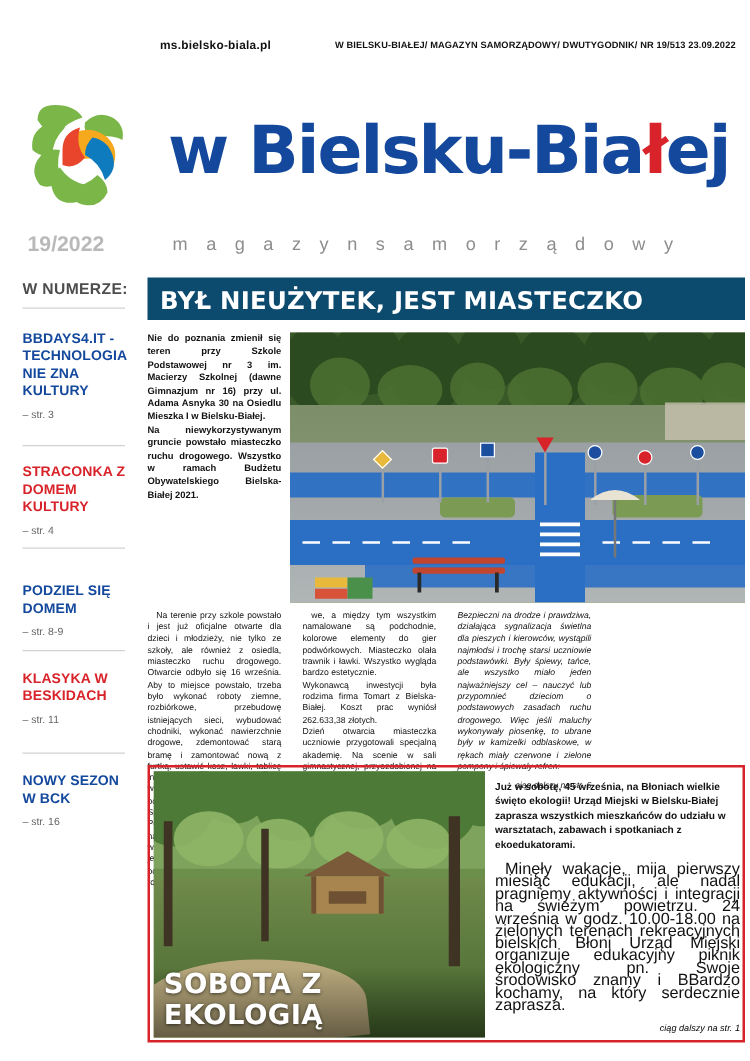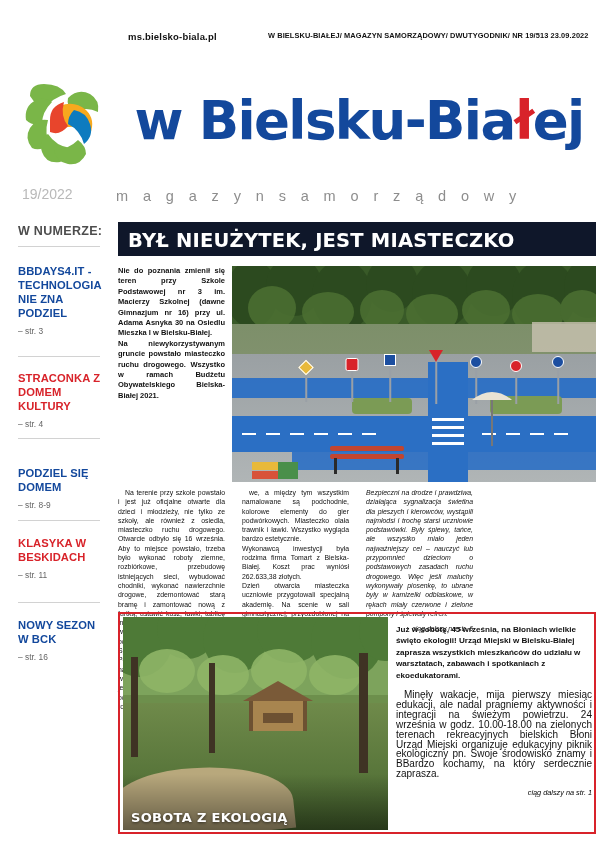--- a/index.html
+++ b/index.html
@@ -42,28 +42,28 @@
     position: absolute; left: 128px; top: 78px; width: 462px; height: 86px; text-align: center;
   }
   .masthead .title {
     font-size: 53px; line-height: 86px;
     font-weight: bold; color: #13489c;
     letter-spacing: -1.6px; white-space: nowrap;
     font-family: "DejaVu Sans", sans-serif;
   }
   .masthead .title .red { color: #d8232a; }
   .subtitle {
-    position: absolute; left: 116px; top: 188px; width: 460px;
+    position: absolute; left: 138px; top: 188px; width: 460px;
     font-size: 14.5px; color: #8d8d8d; letter-spacing: 5.4px;
     font-weight: normal; white-space: nowrap;
     font-family: "Liberation Sans", sans-serif;
   }
   .issuebig {
     position: absolute; left: 22px; top: 186px;
-    font-size: 14px; color: #b9b9b9; font-weight: normal;
+    font-size: 17px; color: #b9b9b9; font-weight: bold;
   }
 
   
   .sidebar {
     position: absolute; left: 0; top: 216px; width: 114px; height: 633px;
   }
   .sidebar .header {
     position: absolute; left: 18px; top: 8px;
     font-size: 12.5px; font-weight: bold; color: #4d4d4d;
     letter-spacing: .3px;
@@ -81,21 +81,21 @@
   }
   .c-red { color: #d8232a; }
   .c-blue { color: #13489c; }
 
   
   .main {
     position: absolute; left: 114px; top: 216px; width: 486px; height: 633px;
   }
   .redbar {
     position: absolute; left: 4px; top: 6px; width: 478px; height: 34px;
-    background: #0f172a;
+    background: #0c4a6e;
   }
   .redbar .h {
     position: absolute; left: 10px; top: 7px;
     color: #fff; font-size: 19.5px; font-weight: bold; letter-spacing: .2px;
     font-family: "DejaVu Sans", sans-serif;
   }
 
   
   .lead {
     position: absolute; left: 4px; top: 50px; width: 107px;
@@ -132,32 +132,32 @@
   .feature {
     position: absolute; left: 4px; top: 396px; width: 478px; height: 222px;
     border: 2px solid #d8232a;
   }
   .photo2 {
     position: absolute; left: 3px; top: 3px; width: 265px; height: 213px;
     overflow: hidden; background: #4e6b3a;
   }
   .photo2 .caption {
     position: absolute; left: 8px; bottom: 5px;
-    color: #ffffff; font-size: 13px; font-weight: bold;
+    color: #ffffff; font-size: 22px; font-weight: bold;
     letter-spacing: .3px; text-shadow: 0 1px 3px rgba(0,0,0,.6);
     font-family: "DejaVu Sans", sans-serif;
   }
   .feature .ftext {
     position: absolute; left: 276px; top: 10px; width: 196px;
   }
   .feature .ftext .bold {
     font-size: 8.1px; line-height: 11.4px; font-weight: bold; color: #111;
   }
   .feature .ftext .body {
-    font-size: 10px; line-height: 9.9px; color: #111; margin-top: 9px;
+    font-size: 13px; line-height: 9.9px; color: #111; margin-top: 9px;
     text-align: justify; text-indent: 8px;
   }
   .feature .ftext .cont {
     font-size: 7.3px; font-style: italic; text-align: right; margin-top: 9px;
   }
 
   
   .p1sky { position:absolute; left:0; top:0; width:364px; height:62px;
     background: linear-gradient(#2e4c26, #4a6b33 55%, #3c5a2a); }
   .p1trees { position:absolute; left:0; top:0; width:364px; height:70px; }
@@ -213,21 +213,21 @@
     <div class="title"><span>w Bielsku-Bia</span><span class="red">ł</span><span>ej</span></div>
   </div>
   <div class="subtitle">m a g a z y n   s a m o r z ą d o w y</div>
   <div class="issuebig">19/2022</div>
 
   <div class="sidebar">
     <div class="header">W NUMERZE:</div>
     <div class="rule" style="top:30px;"></div>
 
     <div class="side-item" style="top:48px;">
-      <div class="t c-blue">BBDAYS4.IT - TECHNOLOGIA NIE ZNA PODZIEL</div>
+      <div class="t c-blue">BBDAYS4.IT - TECHNOLOGIA NIE ZNA KULTURY</div>
       <div class="p">– str. 3</div>
     </div>
     <div class="rule" style="top:140px;"></div>
 
     <div class="side-item" style="top:155px;">
       <div class="t c-red">STRACONKA Z DOMEM KULTURY</div>
       <div class="p">– str. 4</div>
     </div>
     <div class="rule" style="top:222px;"></div>
 

